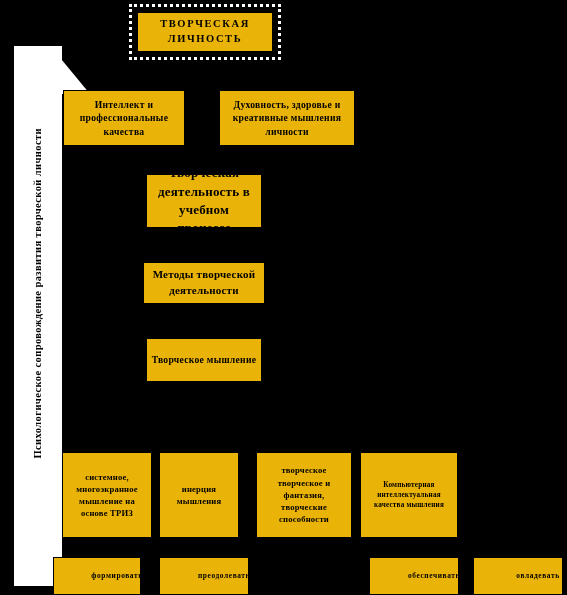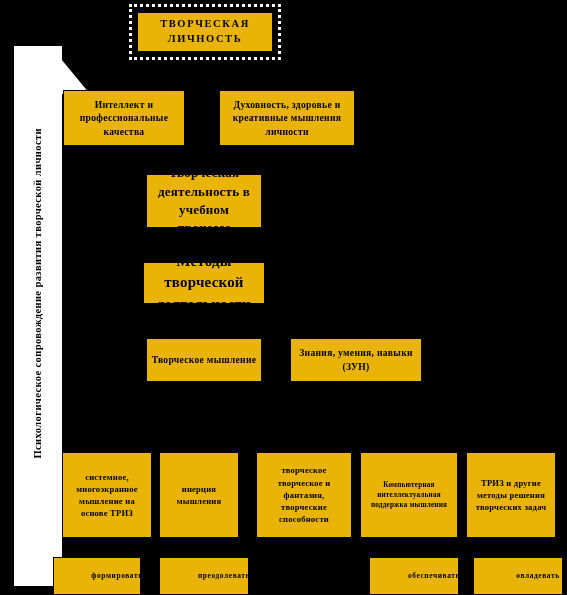--- a/index.html
+++ b/index.html
@@ -93,21 +93,21 @@
     width: 138px;
     height: 42px;
     font-size: 10.5px;
     letter-spacing: 1.6px;
     border-width: 2px;
   }
 
   .box-intellect { left: 63px;  top: 90px;  width: 122px; height: 56px; font-size: 9.6px; letter-spacing: .3px;}
   .box-spirit    { left: 219px; top: 90px;  width: 136px; height: 56px; font-size: 9.6px; letter-spacing: .3px;}
   .box-activity  { left: 146px; top: 174px; width: 116px; height: 54px; font-size: 13px; letter-spacing: .2px;}
-  .box-methods   { left: 143px; top: 262px; width: 122px; height: 42px; font-size: 15px; letter-spacing: .2px;}
+  .box-methods   { left: 143px; top: 262px; width: 122px; height: 42px; font-size: 11px; letter-spacing: .2px;}
   .box-thinking  { left: 146px; top: 338px; width: 116px; height: 44px; font-size: 9.6px; letter-spacing: .3px;}
   .box-zun       { left: 290px; top: 338px; width: 132px; height: 44px; font-size: 9.6px; letter-spacing: .3px;}
 
   
   .r3 { top: 452px; height: 86px; font-size: 8.6px; letter-spacing: .2px; }
   .r3-1 { left: 62px;  width: 90px;  }
   .r3-2 { left: 159px; width: 80px;  }
   .r3-3 { left: 256px; width: 96px;  }
   .r3-4 { left: 360px; width: 98px;  font-size: 7.2px; }
   .r3-5 { left: 466px; width: 90px;  }
@@ -151,27 +151,25 @@
   <div class="box box-title">ТВОРЧЕСКАЯ ЛИЧНОСТЬ</div>
 
   <div class="box box-intellect">Интеллект и профессиональные качества</div>
   <div class="box box-spirit">Духовность, здоровье и креативные мышления личности</div>
 
   <div class="box box-activity">Творческая деятельность в учебном процессе</div>
 
   <div class="box box-methods">Методы творческой деятельности</div>
 
   <div class="box box-thinking">Творческое мышление</div>
-  <div class="box box-zun">Знания, умения, навыки (ЗУН)</div>
 
   <div class="box r3 r3-2">инерция мышления</div>
   <div class="box r3 r3-1">системное, многоэкранное мышление на основе ТРИЗ</div>
   <div class="box r3 r3-3">творческое творческое и фантазия, творческие способности</div>
-  <div class="box r3 r3-4">Компьютерная интеллектуальная поддержка мышления</div>
-  <div class="box r3 r3-5">ТРИЗ и другие методы решения творческих задач</div>
+  <div class="box r3 r3-4">Компьютерная интеллектуальная качества мышления</div>
 
   <div class="box r4 r4-1">формировать</div>
   <div class="box r4 r4-2">преодолевать</div>
   <div class="box r4 r4-4">обеспечивать</div>
   <div class="box r4 r4-5">овладевать</div>
 
   <div class="note note-1"></div>
   <div class="note note-2"></div>
   <div class="note note-3"></div>
   <div class="note note-4"></div>

